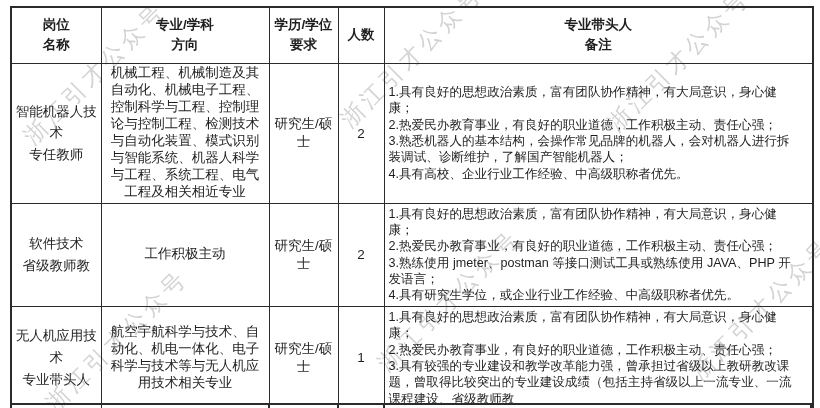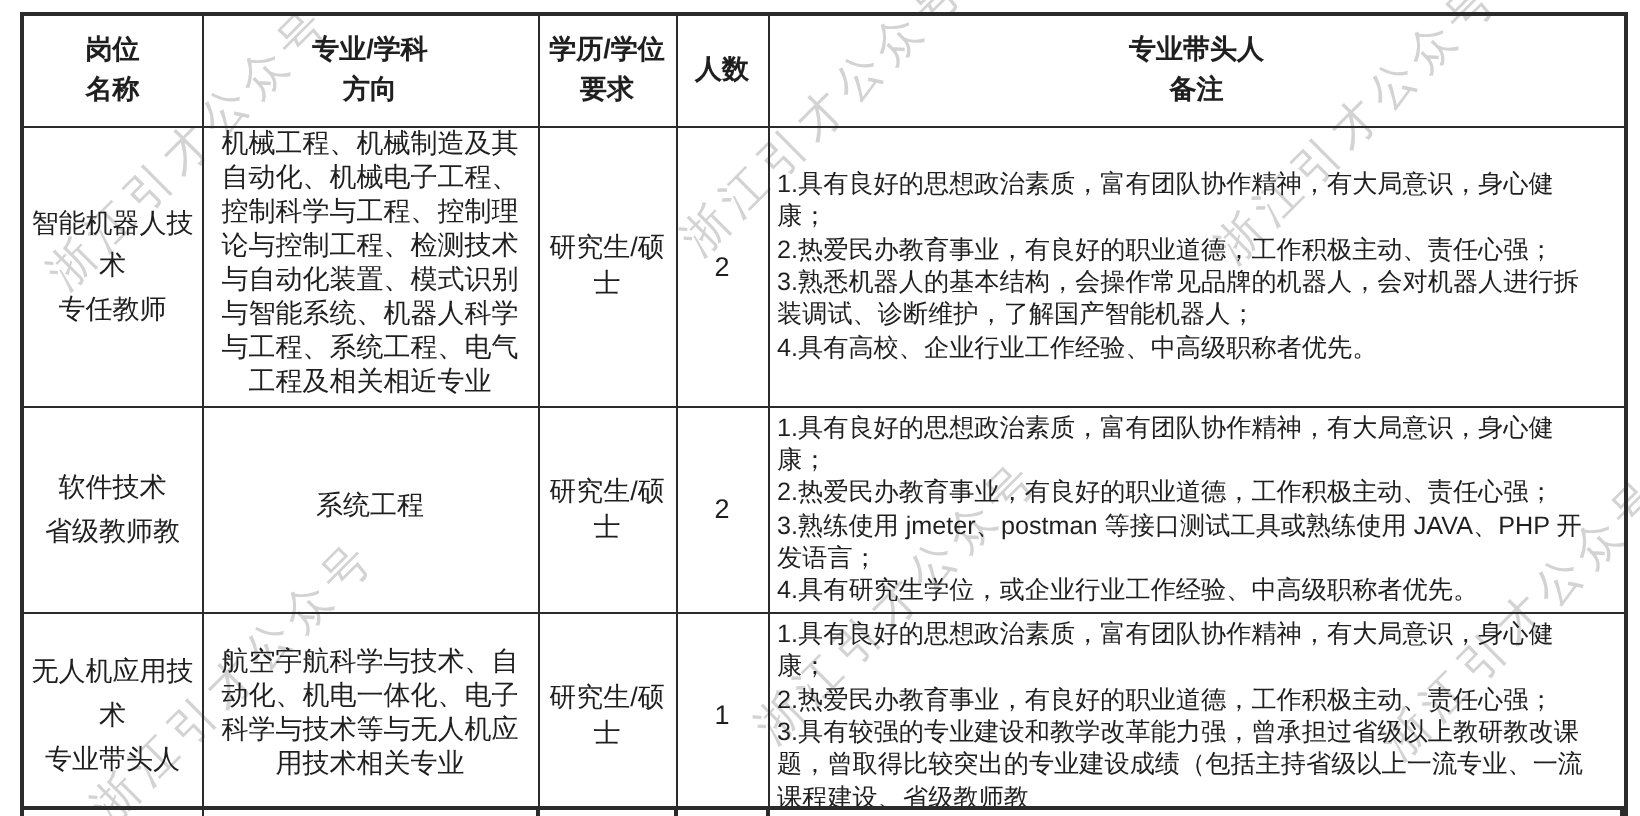--- a/index.html
+++ b/index.html
@@ -98,21 +98,21 @@
       <td class="c-degree">研究生/硕士</td>
       <td class="c-count">2</td>
       <td class="c-remarks">1.具有良好的思想政治素质，富有团队协作精神，有大局意识，身心健康；
 2.热爱民办教育事业，有良好的职业道德，工作积极主动、责任心强；
 3.熟悉机器人的基本结构，会操作常见品牌的机器人，会对机器人进行拆装调试、诊断维护，了解国产智能机器人；
 4.具有高校、企业行业工作经验、中高级职称者优先。</td>
     </tr>
     <tr style="height:75px">
       <td class="c-pos">软件技术
 省级教师教</td>
-      <td class="c-major">系统工程</td>
+      <td class="c-major">工作积极主动</td>
       <td class="c-degree">研究生/硕士</td>
       <td class="c-count">2</td>
       <td class="c-remarks">1.具有良好的思想政治素质，富有团队协作精神，有大局意识，身心健康；
 2.热爱民办教育事业，有良好的职业道德，工作积极主动、责任心强；
 3.熟练使用 jmeter、postman 等接口测试工具或熟练使用 JAVA、PHP 开发语言；
 4.具有研究生学位，或企业行业工作经验、中高级职称者优先。</td>
     </tr>
     <tr style="height:75px">
       <td class="c-pos">无人机应用技术
 专业带头人</td>

